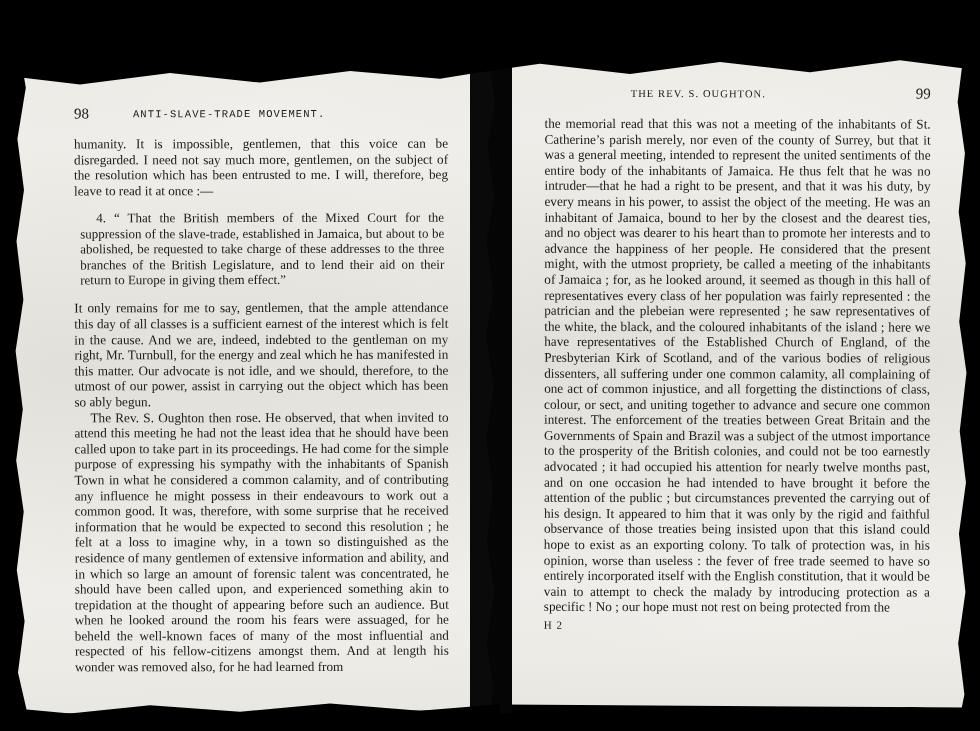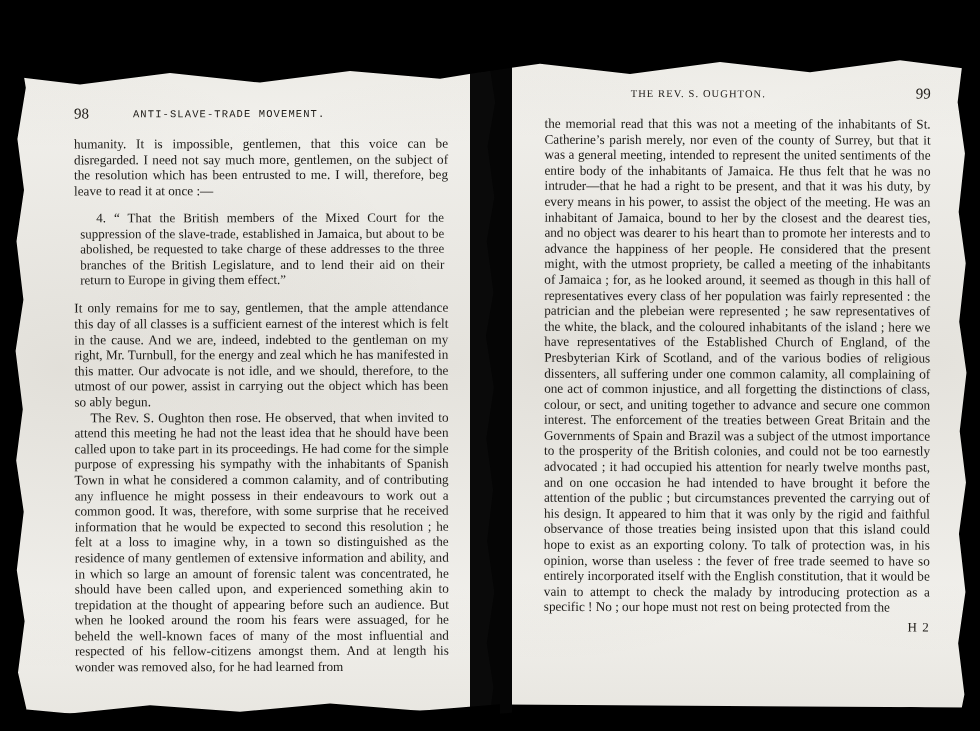--- a/index.html
+++ b/index.html
@@ -200,22 +200,22 @@
     line-height: 15.4px;
     text-align: justify;
     color: #1c1a17;
     text-indent: 16px;
     padding-left: 6px;
     padding-right: 4px;
   }
 
   .signature {
     margin-top: 4px;
-    text-align: right;
-    font-size: 13px;
+    text-align: left;
+    font-size: 11px;
     letter-spacing: 1px;
     color: #23201c;
   }
 
   
   .soil {
     position: absolute;
     inset: 0;
     pointer-events: none;
     background:

